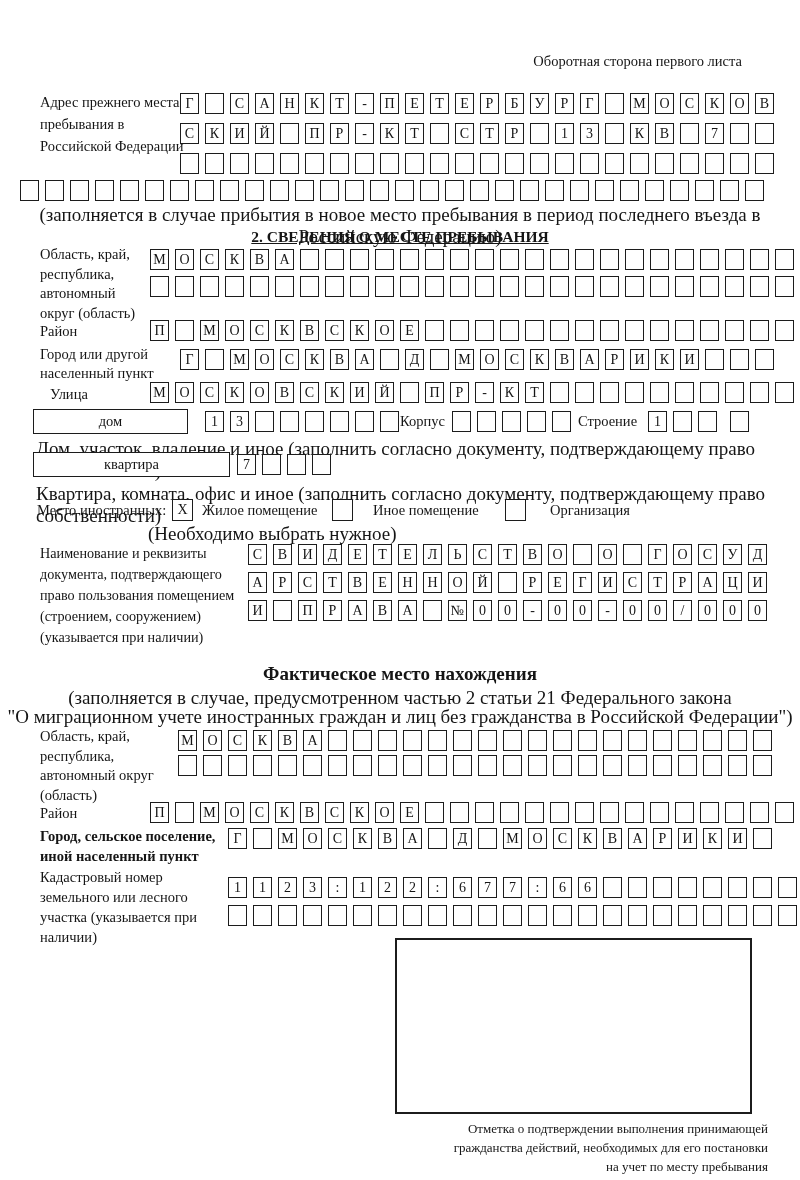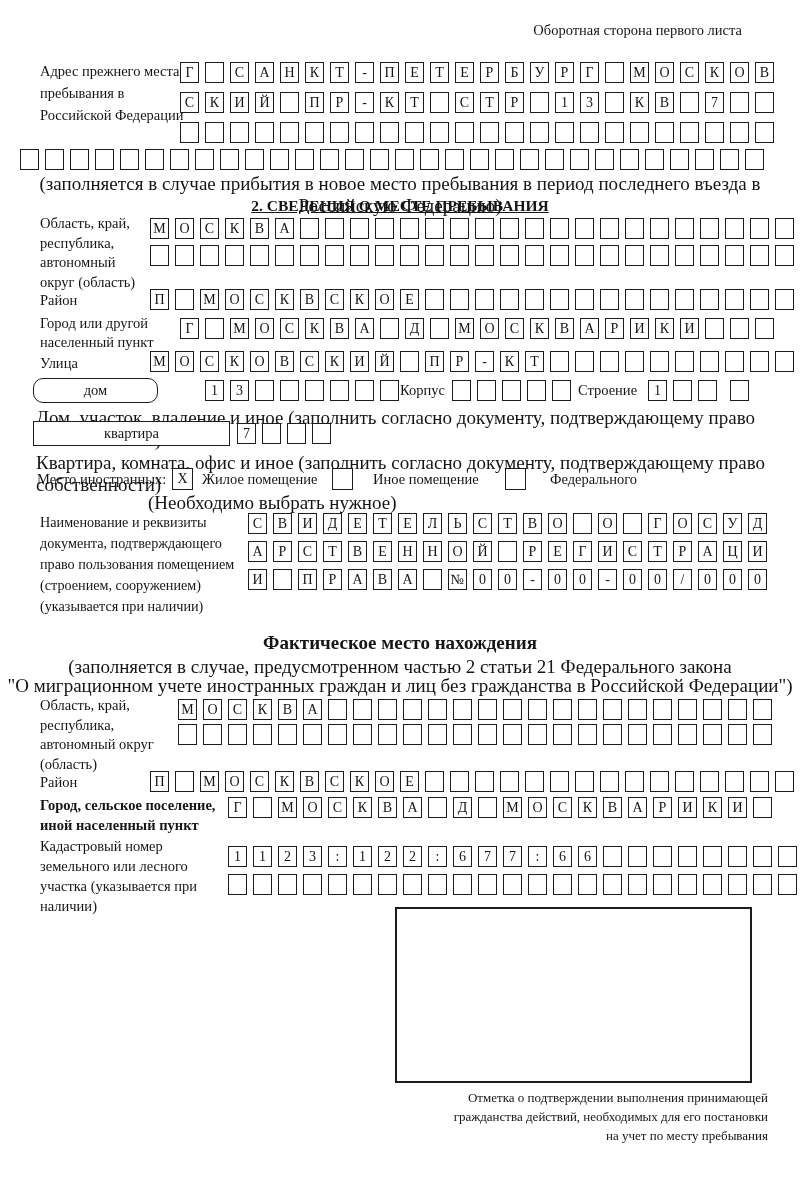--- a/index.html
+++ b/index.html
@@ -2,21 +2,21 @@
 <html><head>
 <meta charset="utf-8">
 <style>
   html,body{margin:0;padding:0;}
   body{
     width:800px;height:1180px;position:relative;overflow:hidden;
     background:#ffffff;color:#151515;
     font-family:"Liberation Serif", serif;
     font-size:14.5px;
   }
-  .abs{position:absolute;}
+  .abs{position:absolute;margin-top:31px;}
   .lbl{line-height:21px;}
   .cellrow{display:flex;gap:6px;}
   .cell{
     box-sizing:border-box;flex:0 0 19px;width:19px;height:21px;
     border:1.6px solid #1c1c1c;
     display:flex;align-items:center;justify-content:center;
     font-size:14px;line-height:1;background:#fff;
   }
   .cb{
     box-sizing:border-box;width:21px;height:22px;
@@ -264,21 +264,21 @@
     <span class="cell">А</span>
     <span class="cell">Р</span>
     <span class="cell">И</span>
     <span class="cell">К</span>
     <span class="cell">И</span>
     <span class="cell"></span>
     <span class="cell"></span>
     <span class="cell"></span>
   </div>
 
-<div class="abs" style="left:40px;top:355px;">Улица</div>
+<div class="abs" style="left:50px;top:355px;">Улица</div>
 <div class="abs cellrow" style="left:150px;top:351px;">
     <span class="cell">М</span>
     <span class="cell">О</span>
     <span class="cell">С</span>
     <span class="cell">К</span>
     <span class="cell">О</span>
     <span class="cell">В</span>
     <span class="cell">С</span>
     <span class="cell">К</span>
     <span class="cell">И</span>
@@ -294,21 +294,21 @@
     <span class="cell"></span>
     <span class="cell"></span>
     <span class="cell"></span>
     <span class="cell"></span>
     <span class="cell"></span>
     <span class="cell"></span>
     <span class="cell"></span>
     <span class="cell"></span>
   </div>
 
-<div class="abs widebox" style="left:33px;top:378px;width:125px;border-radius:10px;">дом</div>
+<div class="abs widebox" style="left:33px;top:378px;width:155px;">дом</div>
 <div class="abs cellrow" style="left:205px;top:380px;">
     <span class="cell">1</span>
     <span class="cell">3</span>
     <span class="cell"></span>
     <span class="cell"></span>
     <span class="cell"></span>
     <span class="cell"></span>
     <span class="cell"></span>
     <span class="cell"></span>
   </div>
@@ -339,21 +339,21 @@
     <span class="cell"></span>
   </div>
 <div class="abs note" style="left:36px;top:452px;">Квартира, комната, офис и иное (заполнить согласно документу, подтверждающему право собственности)</div>
 
 <div class="abs" style="left:37px;top:471px;">Место иностранных:</div>
 <div class="abs cb" style="left:172px;top:468px;">X</div>
 <div class="abs" style="left:202px;top:471px;">Жилое помещение</div>
 <div class="abs cb" style="left:332px;top:468px;"></div>
 <div class="abs" style="left:373px;top:471px;">Иное помещение</div>
 <div class="abs cb" style="left:505px;top:468px;"></div>
-<div class="abs" style="left:550px;top:471px;">Федерального</div>
+<div class="abs" style="left:550px;top:471px;">Организация</div>
 <div class="abs note" style="left:148px;top:492px;">(Необходимо выбрать нужное)</div>
 
 <div class="abs lbl" style="left:40px;top:512px;width:212px;line-height:21px;font-size:14.2px;">Наименование и реквизиты документа, подтверждающего право пользования помещением (строением, сооружением) (указывается при наличии)</div>
 <div class="abs cellrow" style="left:248px;top:513px;">
     <span class="cell">С</span>
     <span class="cell">В</span>
     <span class="cell">И</span>
     <span class="cell">Д</span>
     <span class="cell">Е</span>
     <span class="cell">Т</span>

